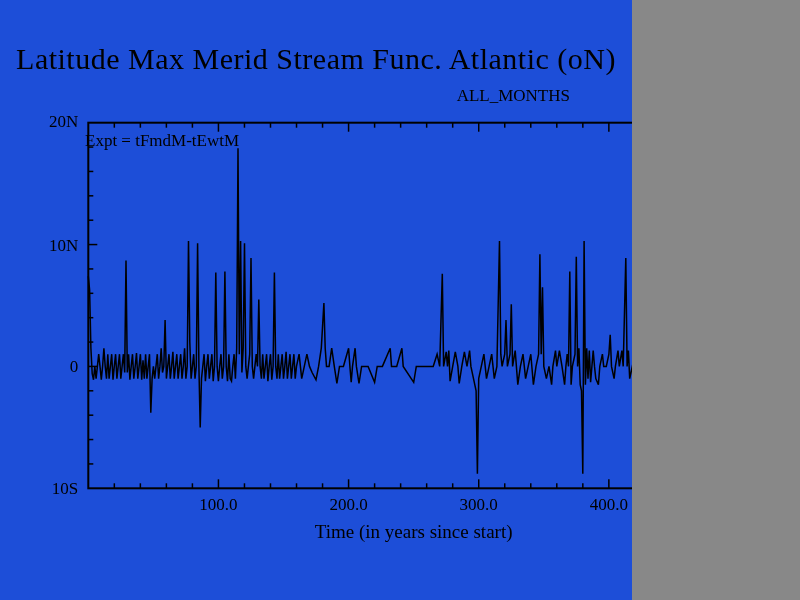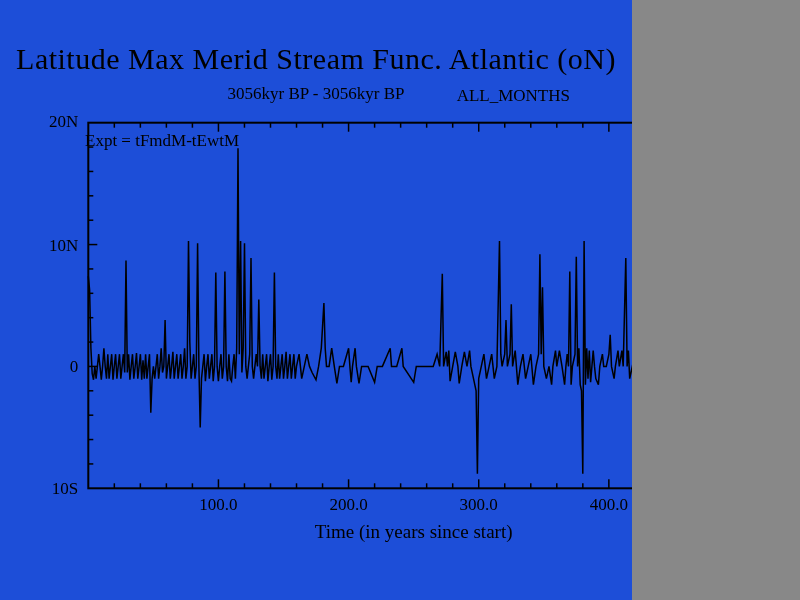--- a/index.html
+++ b/index.html
@@ -30,21 +30,20 @@
     font-size:17px;color:#000;white-space:nowrap;text-align:right;
   }
   svg.plot{position:absolute;left:0;top:0;}
 </style>
 </head>
 <body>
 
 <div class="figure">
   <div class="chart-title">Latitude Max Merid Stream Func. Atlantic (oN)</div>
   <div class="subtitle-left">Expt = tFmdM-tEwtM</div>
-  <div class="subtitle-center">3056kyr BP - 3056kyr BP</div>
   <div class="subtitle-right">ALL_MONTHS</div>
   <svg class="plot" id="plot" width="800" height="600" viewBox="0 0 800 600">
       <rect x="88.3" y="122.7" width="650.7" height="365.6" fill="none" stroke="#000000" stroke-width="2"></rect>
       <line x1="114.328" y1="488.3" x2="114.328" y2="483.3" stroke="#000000" stroke-width="1.5"></line>
       <line x1="114.328" y1="122.7" x2="114.328" y2="127.7" stroke="#000000" stroke-width="1.5"></line>
       <line x1="140.356" y1="488.3" x2="140.356" y2="483.3" stroke="#000000" stroke-width="1.5"></line>
       <line x1="140.356" y1="122.7" x2="140.356" y2="127.7" stroke="#000000" stroke-width="1.5"></line>
       <line x1="166.38400000000001" y1="488.3" x2="166.38400000000001" y2="483.3" stroke="#000000" stroke-width="1.5"></line>
       <line x1="166.38400000000001" y1="122.7" x2="166.38400000000001" y2="127.7" stroke="#000000" stroke-width="1.5"></line>
       <line x1="192.412" y1="488.3" x2="192.412" y2="483.3" stroke="#000000" stroke-width="1.5"></line>

